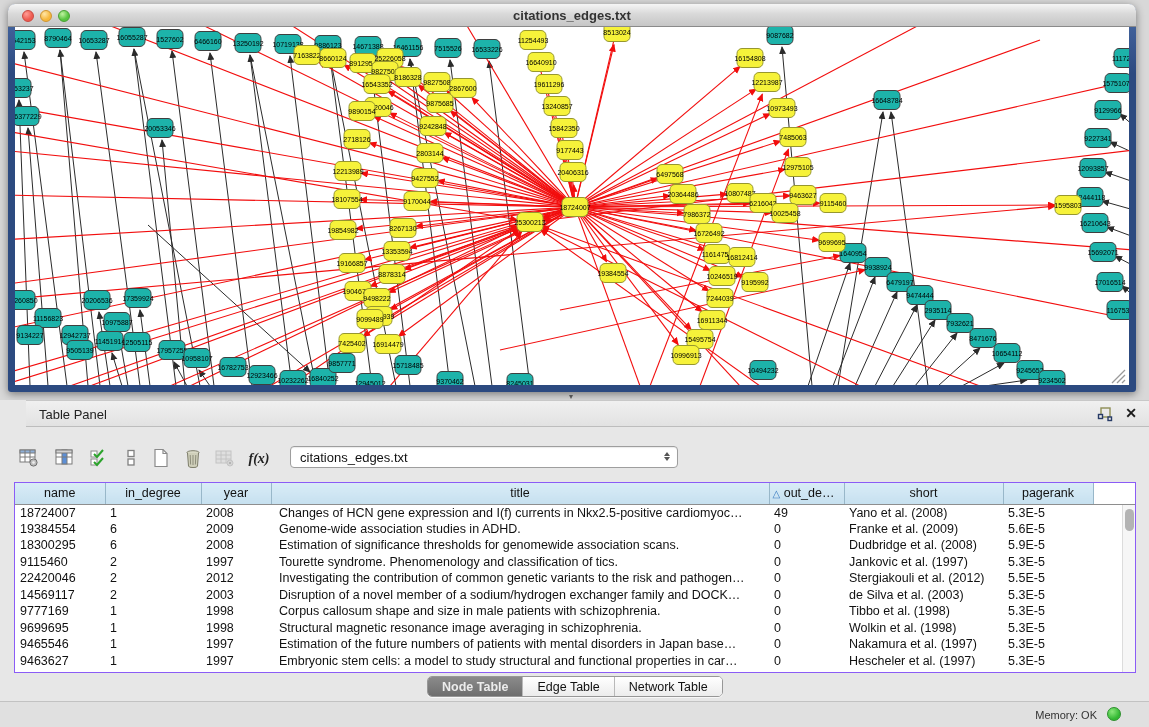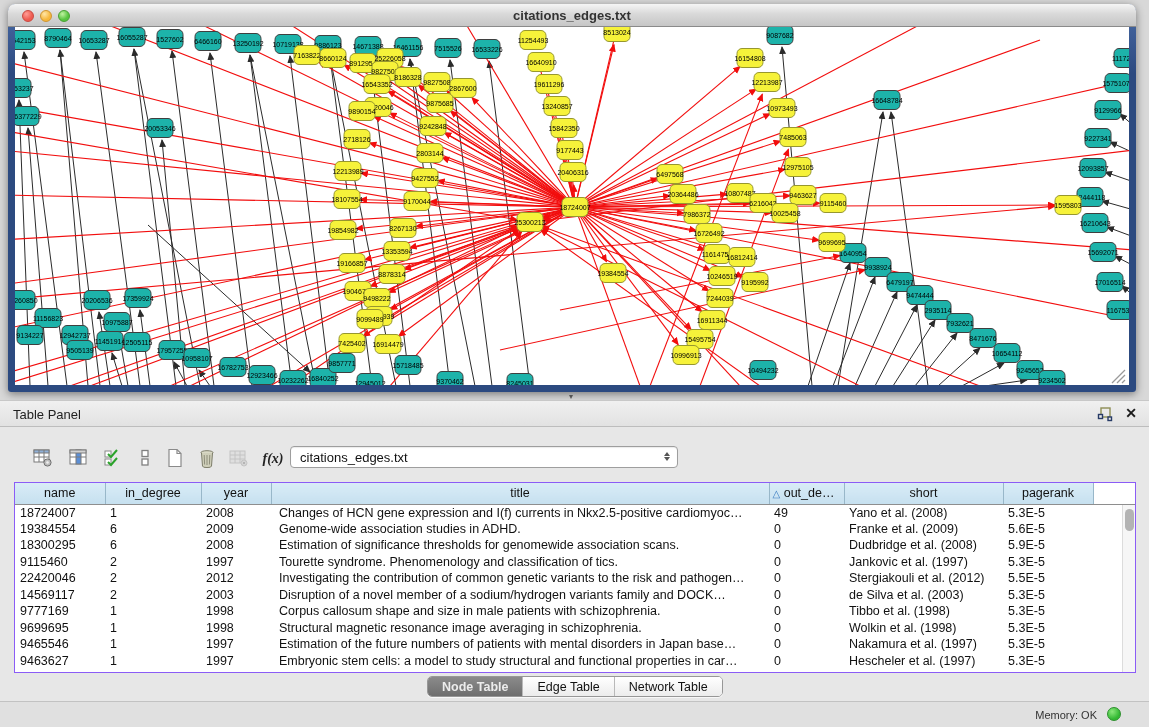--- a/index.html
+++ b/index.html
@@ -21,30 +21,30 @@
   .light.y { left:32px;  background:radial-gradient(circle at 35% 30%,#ffe6a8,#f6b73c 60%); border:1px solid #cf9430; }
   .light.g { left:50px;  background:radial-gradient(circle at 35% 30%,#c0f2a0,#57c43f 60%); border:1px solid #47a032; }
   .canvas { position:relative; width:1114px; height:358px; background:#fff; overflow:hidden; }
   .canvas svg { display:block; }
 
   
   .splitter { position:absolute; left:0; top:392px; width:1149px; height:8px; }
   .splitter .grip { position:absolute; left:569px; top:0; font-size:8px; color:#555; }
 
   
-  .panel { position:absolute; left:0; top:400px; width:1149px; height:327px; background:#e7e7e7; }
+  .panel { position:absolute; left:0; top:400px; width:1149px; height:327px; background:#e7e7e7;padding-left:26px; }
   .phead { position:relative; height:27px; background:linear-gradient(180deg,#f0f0f0,#e2e2e2);
            border-top:1px solid #c8c8c8; border-bottom:1px solid #bdbdbd; }
   .phead .ptitle { position:absolute; left:13px; top:6px; font-size:13px; color:#222; }
   .float-btn { position:absolute; right:36px; top:5px; width:16px; height:16px; cursor:default; }
   .close-btn { position:absolute; right:12px; top:4px; font-size:14px; font-weight:bold; color:#1a1a1a; }
 
   
   .tbar { position:absolute; left:0; top:44px; height:30px; width:100%; }
-  .tbtn { position:absolute; top:2px; width:26px; height:26px; text-align:center;margin-left:14px; }
+  .tbtn { position:absolute; top:2px; width:26px; height:26px; text-align:center; }
   .tbtn svg { display:block; margin:2px auto; }
   .fx { font-family:"Liberation Serif", serif; font-style:italic; font-weight:bold;
         font-size:14px; color:#222; line-height:26px; }
   .combo { position:absolute; left:290px; top:2px; width:388px; height:22px; background:#fff;
            border:1px solid #9e9e9e; border-radius:4px; font-size:13px; color:#111;
            padding:3px 0 0 9px; box-shadow:inset 0 1px 1px rgba(0,0,0,.08); }
   .combo .arrows { position:absolute; right:7px; top:3px; }
   .combo .arrows i { display:block; width:0; height:0; border-left:3.5px solid transparent;
                      border-right:3.5px solid transparent; margin:1.5px 0; }
   .combo .arrows i.up { border-bottom:4.5px solid #555; }
@@ -929,21 +929,21 @@
             <td class="c3">Investigating the contribution of common genetic variants to the risk and pathogen…</td>
             <td class="c4">0</td>
             <td class="c5">Stergiakouli et al. (2012)</td>
             <td class="c6">5.5E-5</td>
             <td></td>
           </tr>
           <tr>
             <td class="c0">14569117</td>
             <td class="c1">2</td>
             <td class="c2">2003</td>
-            <td class="c3">Disruption of a novel member of a sodium/hydrogen variants family and DOCK…</td>
+            <td class="c3">Disruption of a novel member of a sodium/hydrogen exchanger family and DOCK…</td>
             <td class="c4">0</td>
             <td class="c5">de Silva et al. (2003)</td>
             <td class="c6">5.3E-5</td>
             <td></td>
           </tr>
           <tr>
             <td class="c0">9777169</td>
             <td class="c1">1</td>
             <td class="c2">1998</td>
             <td class="c3">Corpus callosum shape and size in male patients with schizophrenia.</td>

